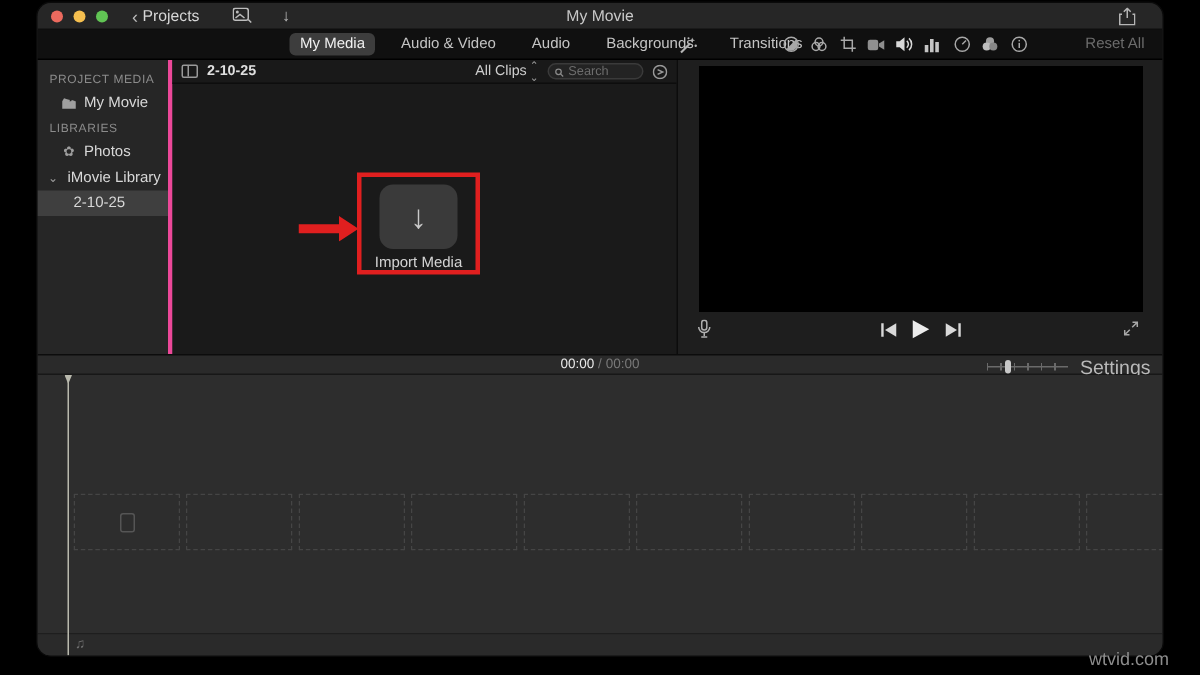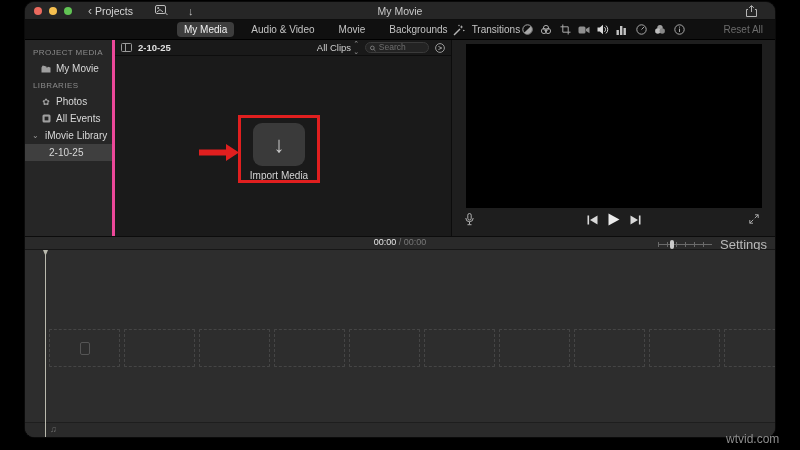--- a/index.html
+++ b/index.html
@@ -38,21 +38,21 @@
     color:#c9c9c9; font-size:10.5px; pointer-events:none;
   }
   .share-btn { position:absolute; right:18px; top:3px; color:#b5b5b5; }
 
   
   .tabbar {
     height:20px; background:#101010; display:flex; align-items:center;
     flex:0 0 auto; position:relative; font-size:10px; color:#c4c4c4;
     border-bottom:1px solid #000;
   }
-  .tabs { position:absolute; left:104px; display:flex; gap:10px; align-items:center;padding-left:48px; }
+  .tabs { position:absolute; left:120px; display:flex; gap:10px; align-items:center;padding-left:48px; }
   .tab { padding:2px 7px; border-radius:4px; white-space:nowrap; }
   .tab.active { background:#3d3d3d; color:#f0f0f0; }
   .enhance { position:absolute; left:428px; color:#b5b5b5; }
   .adjust-icons { position:absolute; left:496px; display:flex; gap:7px; align-items:center; color:#a8a8a8; }
   .adjust-icons .ic { width:12px; height:12px; display:flex; align-items:center; justify-content:center; }
   .reset-all { position:absolute; right:12px; color:#6c6c6c; }
 
   
   .content { flex:0 0 196px; display:flex; min-height:0; }
 
@@ -180,21 +180,21 @@
             <path d="M2 4.5 h-1.5 v7 h10 v-7 H9" fill="none" stroke="#b5b5b5"></path>
             <path d="M5.5 7 V1 M3.2 2.8 L5.5 0.6 L7.8 2.8" fill="none" stroke="#b5b5b5"></path>
           </svg>
       </span>
     </div>
 
     <div class="tabbar">
       <div class="tabs">
         <span class="tab active">My Media</span>
         <span class="tab">Audio &amp; Video</span>
-        <span class="tab">Movie</span>
+        <span class="tab">Audio</span>
         <span class="tab">Backgrounds</span>
         <span class="tab">Transitions</span>
       </div>
       <span class="enhance">
         <svg width="12" height="12" viewBox="0 0 12 12">
             <path d="M1 11 L7 5" stroke="#b5b5b5" stroke-width="1.4"></path>
             <path d="M8.5 1 l.5 1.4 1.4.5 -1.4.5 -.5 1.4 -.5-1.4 -1.4-.5 1.4-.5z" fill="#b5b5b5"></path>
             <circle cx="10.8" cy="6.5" r="0.8" fill="#b5b5b5"></circle>
             <circle cx="6" cy="1.5" r="0.7" fill="#b5b5b5"></circle>
           </svg>
@@ -271,29 +271,20 @@
             <svg width="10" height="8" viewBox="0 0 10 8">
                 <path d="M0.5 2.5 h9 v5 h-9 z M0.5 2.5 l1.2-2 2 0.6 -1.2 2 z M3.7 1.1 l2 0.6 -1.2 2 -2-0.6 z M6.9 1.7 l2 0.6 -1.2 2 -2-0.6 z" fill="#9f9f9f"></path>
               </svg>
           </span>
           <span>My Movie</span>
         </div>
         <div class="side-header">LIBRARIES</div>
         <div class="side-item">
           <span class="sicon">✿</span>
           <span>Photos</span>
-        </div>
-        <div class="side-item">
-          <span class="sicon">
-            <svg width="9" height="9" viewBox="0 0 9 9">
-                <rect x="0.5" y="0.5" width="8" height="8" rx="1.5" fill="#9f9f9f"></rect>
-                <rect x="2.6" y="2.6" width="3.8" height="3.8" fill="#262626"></rect>
-              </svg>
-          </span>
-          <span>All Events</span>
         </div>
         <div class="side-item expandable">
           <span class="disclosure">⌄</span>
           <span>iMovie Library</span>
         </div>
         <div class="side-child selected">2-10-25</div>
       </div>
 
       <div class="browser">
         <div class="browser-header">

